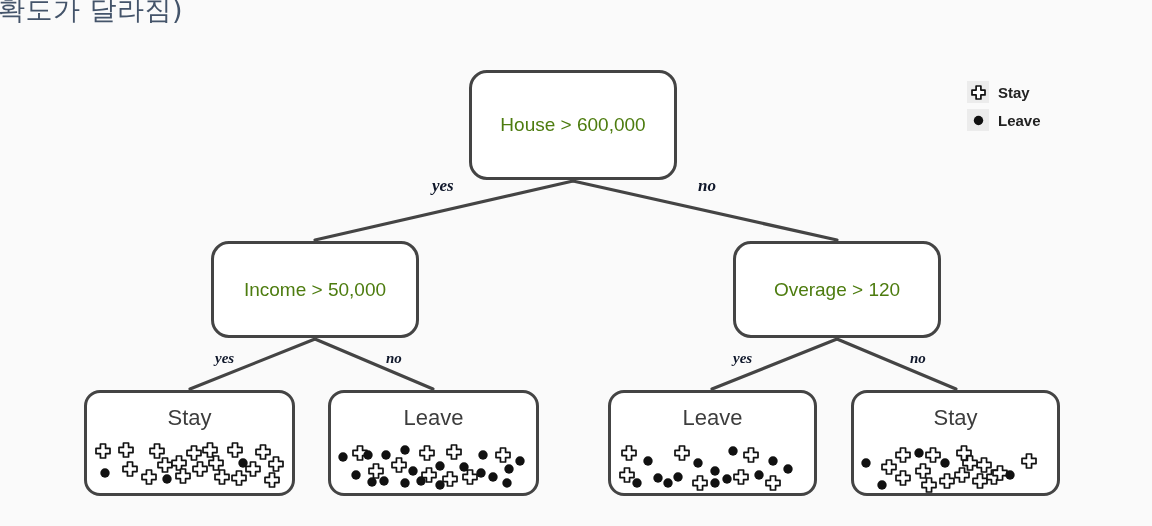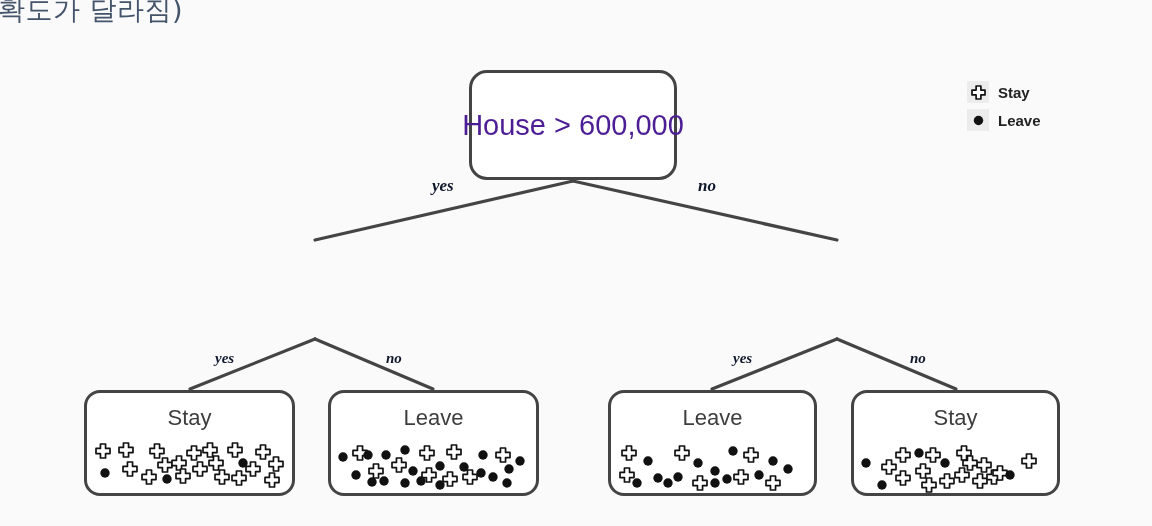--- a/index.html
+++ b/index.html
@@ -55,22 +55,22 @@
     position: absolute;
     box-sizing: border-box;
     background: #ffffff;
     border: 3px solid #444444;
     border-radius: 18px;
     display: flex;
     align-items: center;
     justify-content: center;
   }
   .node-label {
-    font-size: 29px;
-    color: #4c1d95;
+    font-size: 19px;
+    color: #4d7c0f;
     font-family: "Liberation Sans", sans-serif;
     white-space: nowrap;
   }
 
   .node.root   { left: 469px; top: 70px;  width: 208px; height: 110px; }
   .node.mid-l  { left: 211px; top: 241px; width: 208px; height: 97px;  }
   .node.mid-r  { left: 733px; top: 241px; width: 208px; height: 97px;  }
 
   .node.leaf {
     display: block;
@@ -165,20 +165,26 @@
 
       <line x1="837" y1="339" x2="712" y2="389"></line>
       <line x1="837" y1="339" x2="956" y2="389"></line>
     </g>
   </svg>
 
   <div class="node root">
     <span class="node-label">House &gt; 600,000</span>
   </div>
 
+  <div class="node mid-l">
+    <span class="node-label">Income &gt; 50,000</span>
+  </div>
+  <div class="node mid-r">
+    <span class="node-label">Overage &gt; 120</span>
+  </div>
 
   <div class="edge-label" style="left:432px; top:176px;">yes</div>
   <div class="edge-label" style="left:698px; top:176px;">no</div>
   <div class="edge-label small" style="left:215px; top:350px;">yes</div>
   <div class="edge-label small" style="left:386px; top:350px;">no</div>
   <div class="edge-label small" style="left:733px; top:350px;">yes</div>
   <div class="edge-label small" style="left:910px; top:350px;">no</div>
 
   <div class="node leaf leaf-1">
     <div class="leaf-title">Stay</div>

